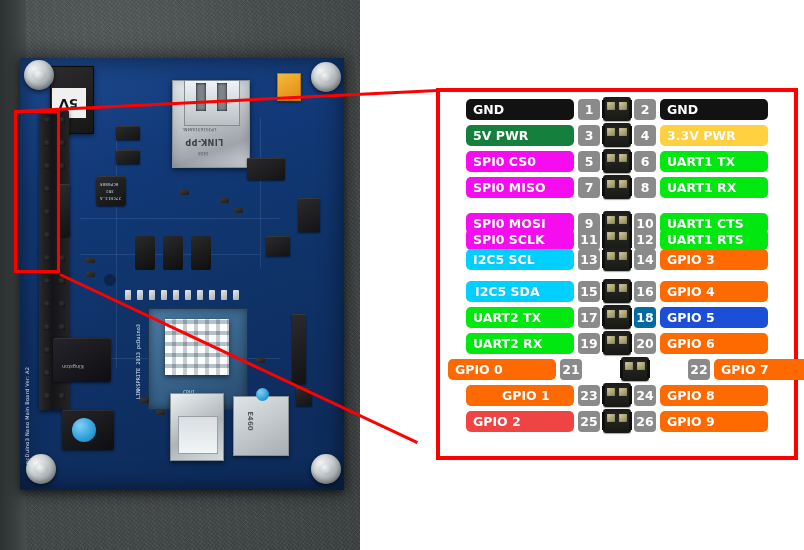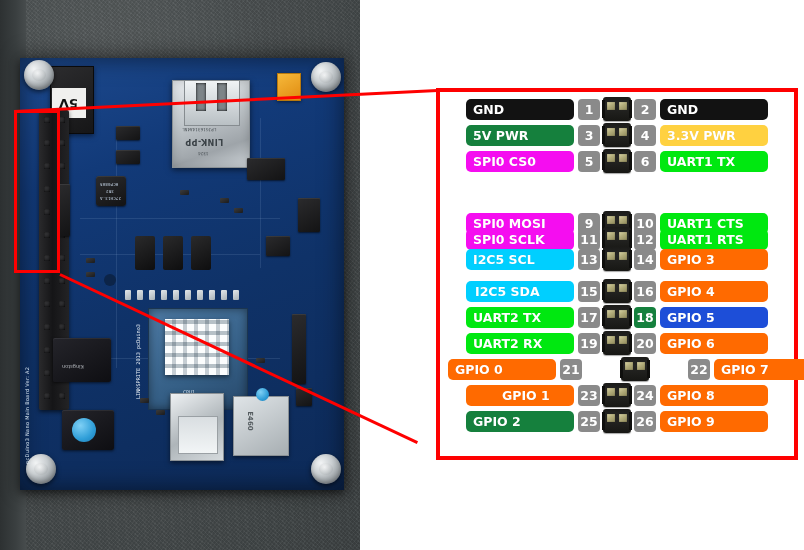--- a/index.html
+++ b/index.html
@@ -379,20 +379,36 @@
             <div class="cblock">
               <div class="cnotchL"></div>
               <div class="cnotchR"></div>
             </div>
           </div>
           <div class="rside">
             <div class="num" style="background: rgb(138, 138, 138);">6</div>
             <div class="pill" style="background: rgb(0, 232, 16);">UART1 TX</div>
           </div>
         </div>
+        <div class="prow" style="top: 82px;">
+          <div class="lside">
+            <div class="pill" style="background: rgb(245, 13, 240);">SPI0 MISO</div>
+            <div class="num" style="background: rgb(138, 138, 138);">7</div>
+          </div>
+          <div class="conn">
+            <div class="cblock">
+              <div class="cnotchL"></div>
+              <div class="cnotchR"></div>
+            </div>
+          </div>
+          <div class="rside">
+            <div class="num" style="background: rgb(138, 138, 138);">8</div>
+            <div class="pill" style="background: rgb(0, 232, 16);">UART1 RX</div>
+          </div>
+        </div>
         <div class="prow" style="top: 118px;">
           <div class="lside">
             <div class="pill" style="background: rgb(245, 13, 240);">SPI0 MOSI</div>
             <div class="num" style="background: rgb(138, 138, 138);">9</div>
           </div>
           <div class="conn">
             <div class="cblock">
               <div class="cnotchL"></div>
               <div class="cnotchR"></div>
             </div>
@@ -455,21 +471,21 @@
             <div class="pill" style="background: rgb(0, 232, 16);">UART2 TX</div>
             <div class="num" style="background: rgb(138, 138, 138);">17</div>
           </div>
           <div class="conn">
             <div class="cblock">
               <div class="cnotchL"></div>
               <div class="cnotchR"></div>
             </div>
           </div>
           <div class="rside">
-            <div class="num" style="background: #15803d;">18</div>
+            <div class="num" style="background: #0369a1;">18</div>
             <div class="pill" style="background: #1d4ed8;">GPIO 5</div>
           </div>
         </div>
         <div class="prow" style="top: 238px;">
           <div class="lside">
             <div class="pill" style="background: rgb(0, 232, 16);">UART2 RX</div>
             <div class="num" style="background: rgb(138, 138, 138);">19</div>
           </div>
           <div class="conn">
             <div class="cblock">
@@ -509,21 +525,21 @@
               <div class="cnotchR"></div>
             </div>
           </div>
           <div class="rside">
             <div class="num" style="background: rgb(138, 138, 138);">24</div>
             <div class="pill" style="background: rgb(255, 106, 0);">GPIO 8</div>
           </div>
         </div>
         <div class="prow" style="top: 316px;">
           <div class="lside">
-            <div class="pill" style="background: #15803d;">GPIO 2</div>
+            <div class="pill" style="background: #ef4444;">GPIO 2</div>
             <div class="num" style="background: rgb(138, 138, 138);">25</div>
           </div>
           <div class="conn">
             <div class="cblock">
               <div class="cnotchL"></div>
               <div class="cnotchR"></div>
             </div>
           </div>
           <div class="rside">
             <div class="num" style="background: rgb(138, 138, 138);">26</div>

